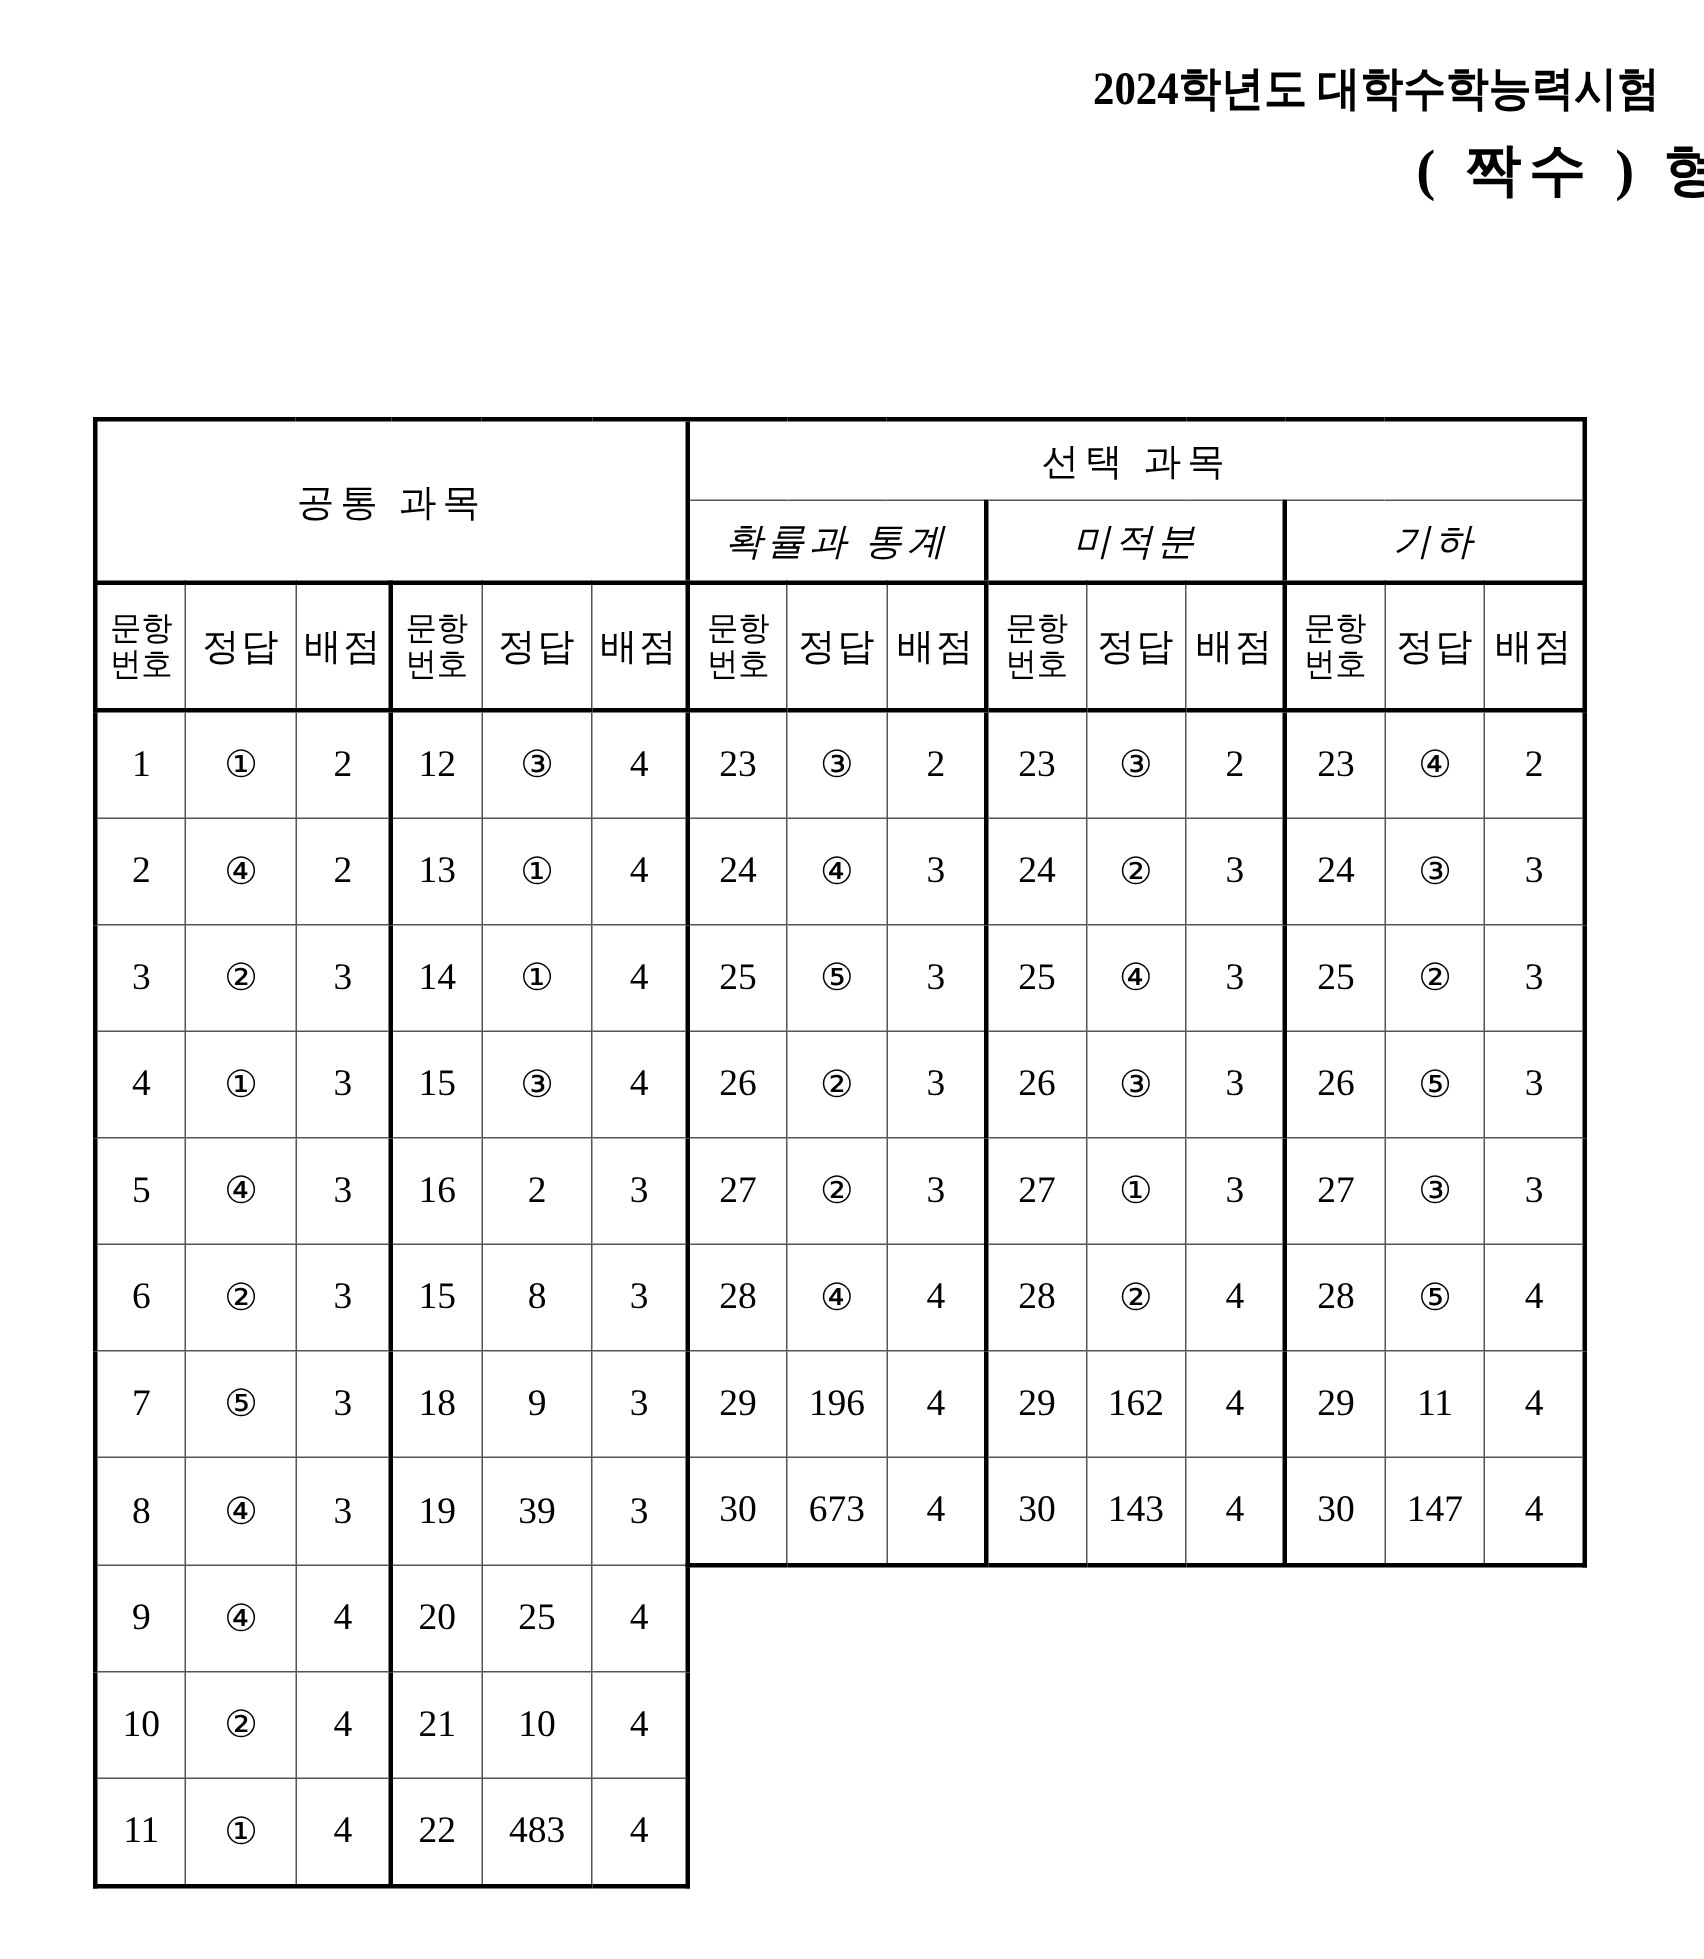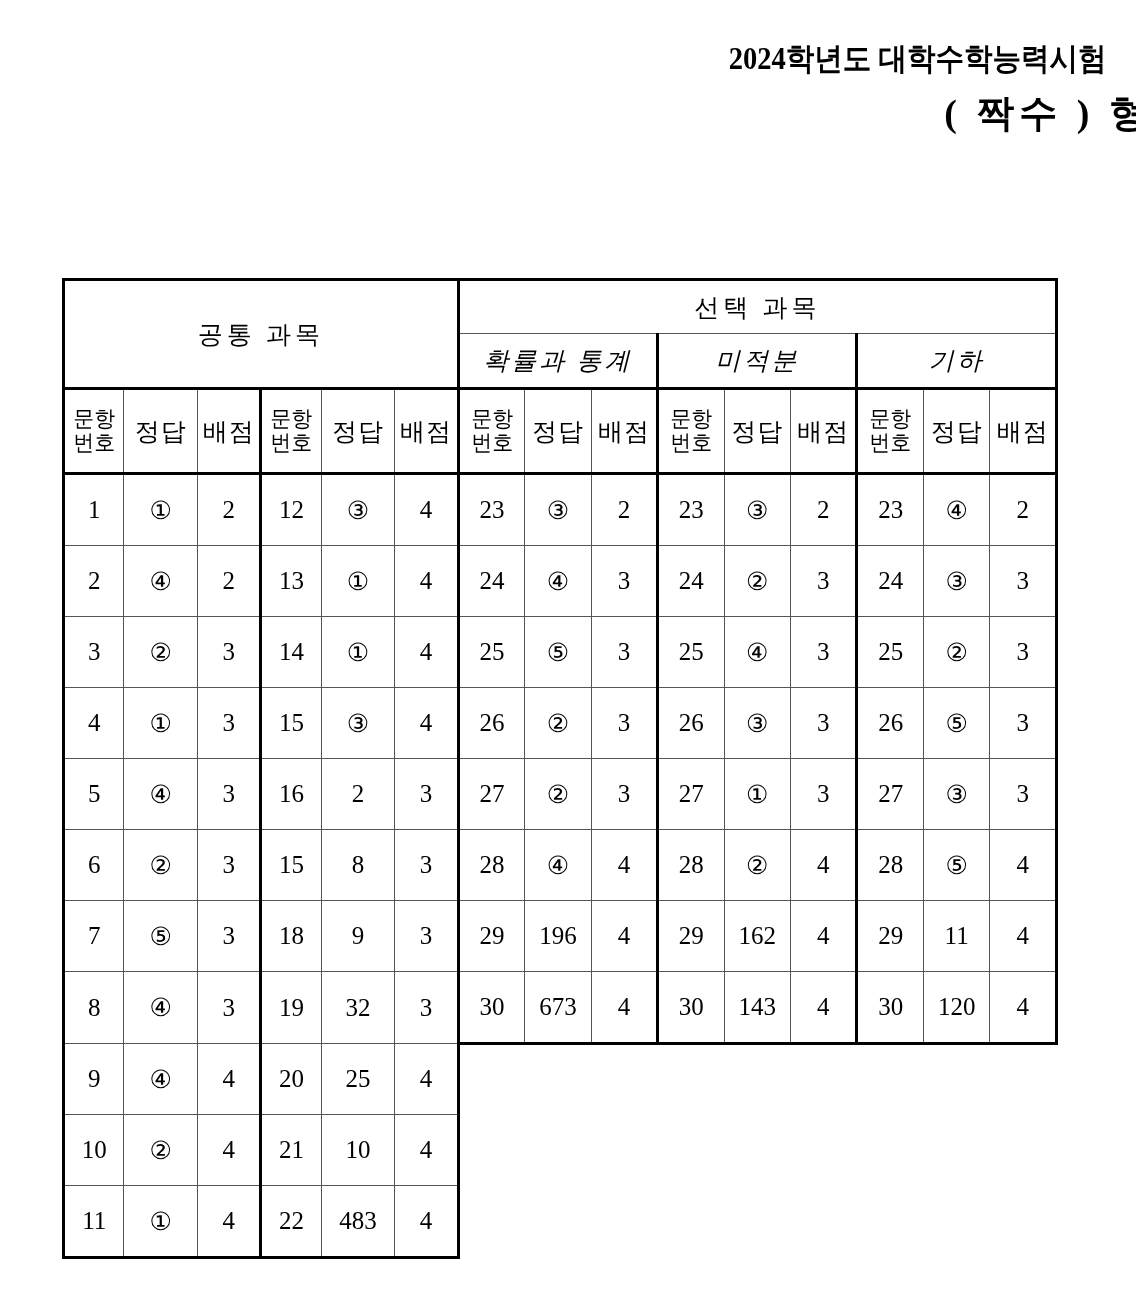--- a/index.html
+++ b/index.html
@@ -302,30 +302,30 @@
           <td class="r-data ">4</td>
           <td class="r-data tk-l">29</td>
           <td class="r-data ">11</td>
           <td class="r-data tk-r">4</td>
         </tr>
         <tr class="r-data">
           <td class="r-data tk-l">8</td>
           <td class="r-data ">④</td>
           <td class="r-data ">3</td>
           <td class="r-data tk-l">19</td>
-          <td class="r-data ">32</td>
+          <td class="r-data ">39</td>
           <td class="r-data ">3</td>
           <td class="r-data tk-l tk-b">30</td>
           <td class="r-data tk-b">673</td>
           <td class="r-data tk-b">4</td>
           <td class="r-data tk-l tk-b">30</td>
           <td class="r-data tk-b">143</td>
           <td class="r-data tk-b">4</td>
           <td class="r-data tk-l tk-b">30</td>
-          <td class="r-data tk-b">120</td>
+          <td class="r-data tk-b">147</td>
           <td class="r-data tk-r tk-b">4</td>
         </tr>
         <tr class="r-data">
           <td class="r-data tk-l">9</td>
           <td class="r-data ">④</td>
           <td class="r-data ">4</td>
           <td class="r-data tk-l">20</td>
           <td class="r-data ">25</td>
           <td class="r-data tk-r">4</td>
           <td class="blank" colspan="9"></td>

